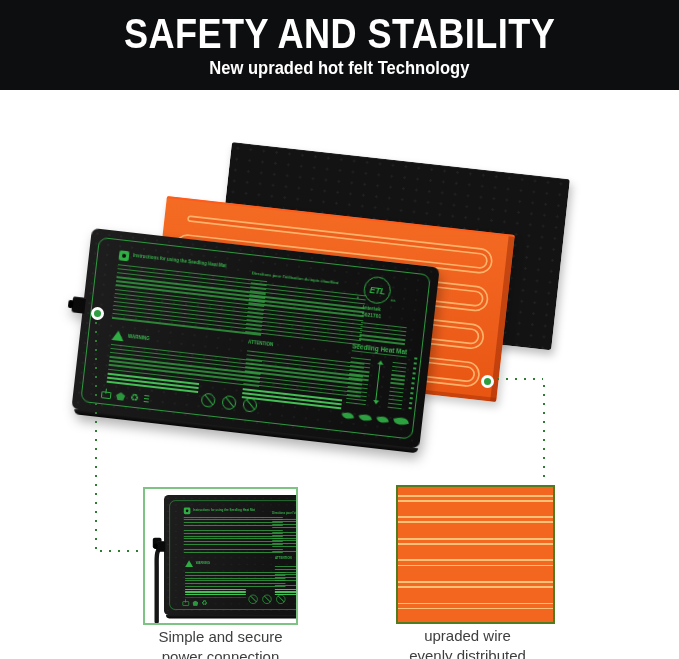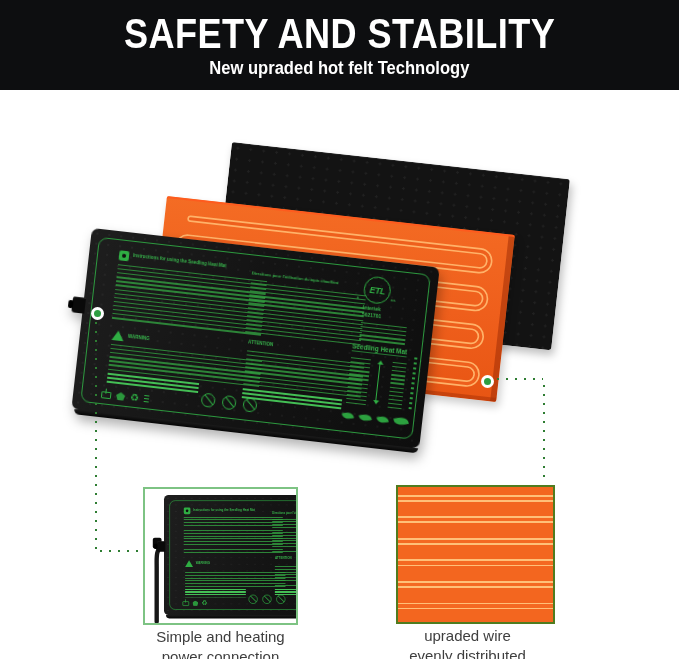--- a/index.html
+++ b/index.html
@@ -293,21 +293,21 @@
       <div class="fr-bold lines-b"></div>
 
       <span class="connector"></span>
     </div>
       </div>
   </div>
 
   <div class="inset inset-right"></div>
 
   <div class="caption cap-left">
-    <div>Simple and heating</div>
+    <div>Simple and secure</div>
     <div>power connection</div>
   </div>
   <div class="caption cap-right">
     <div>upraded wire</div>
     <div>evenly distributed</div>
   </div>
 
 </div>
 
 </body></html>

